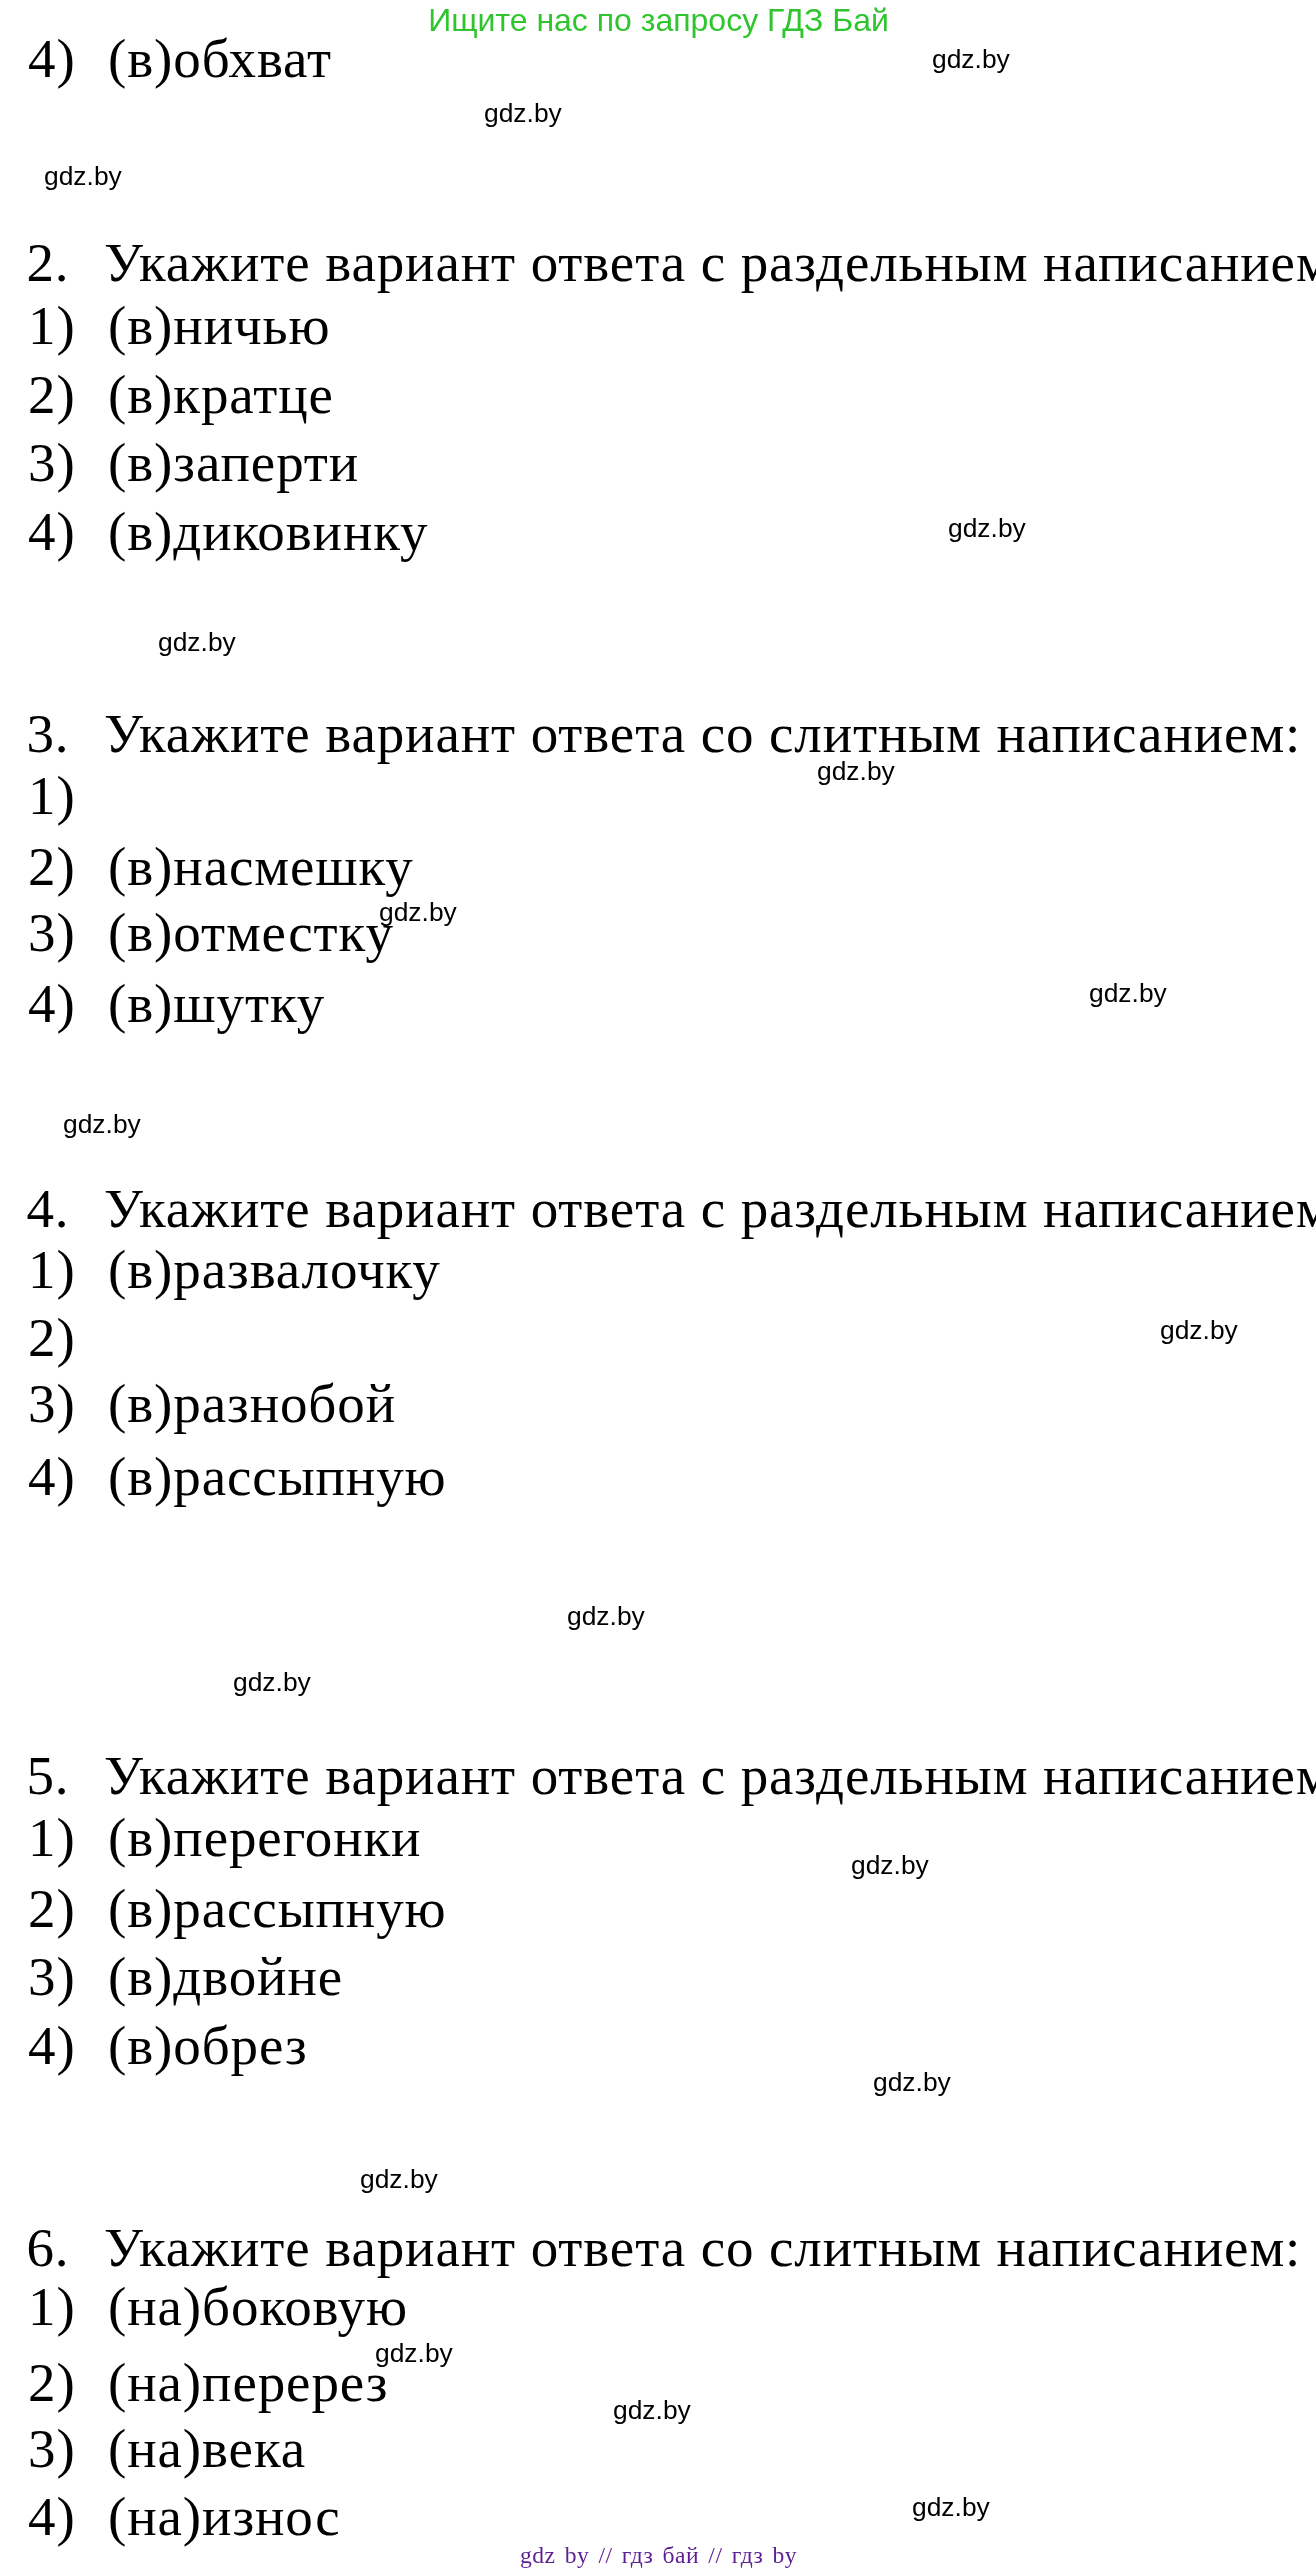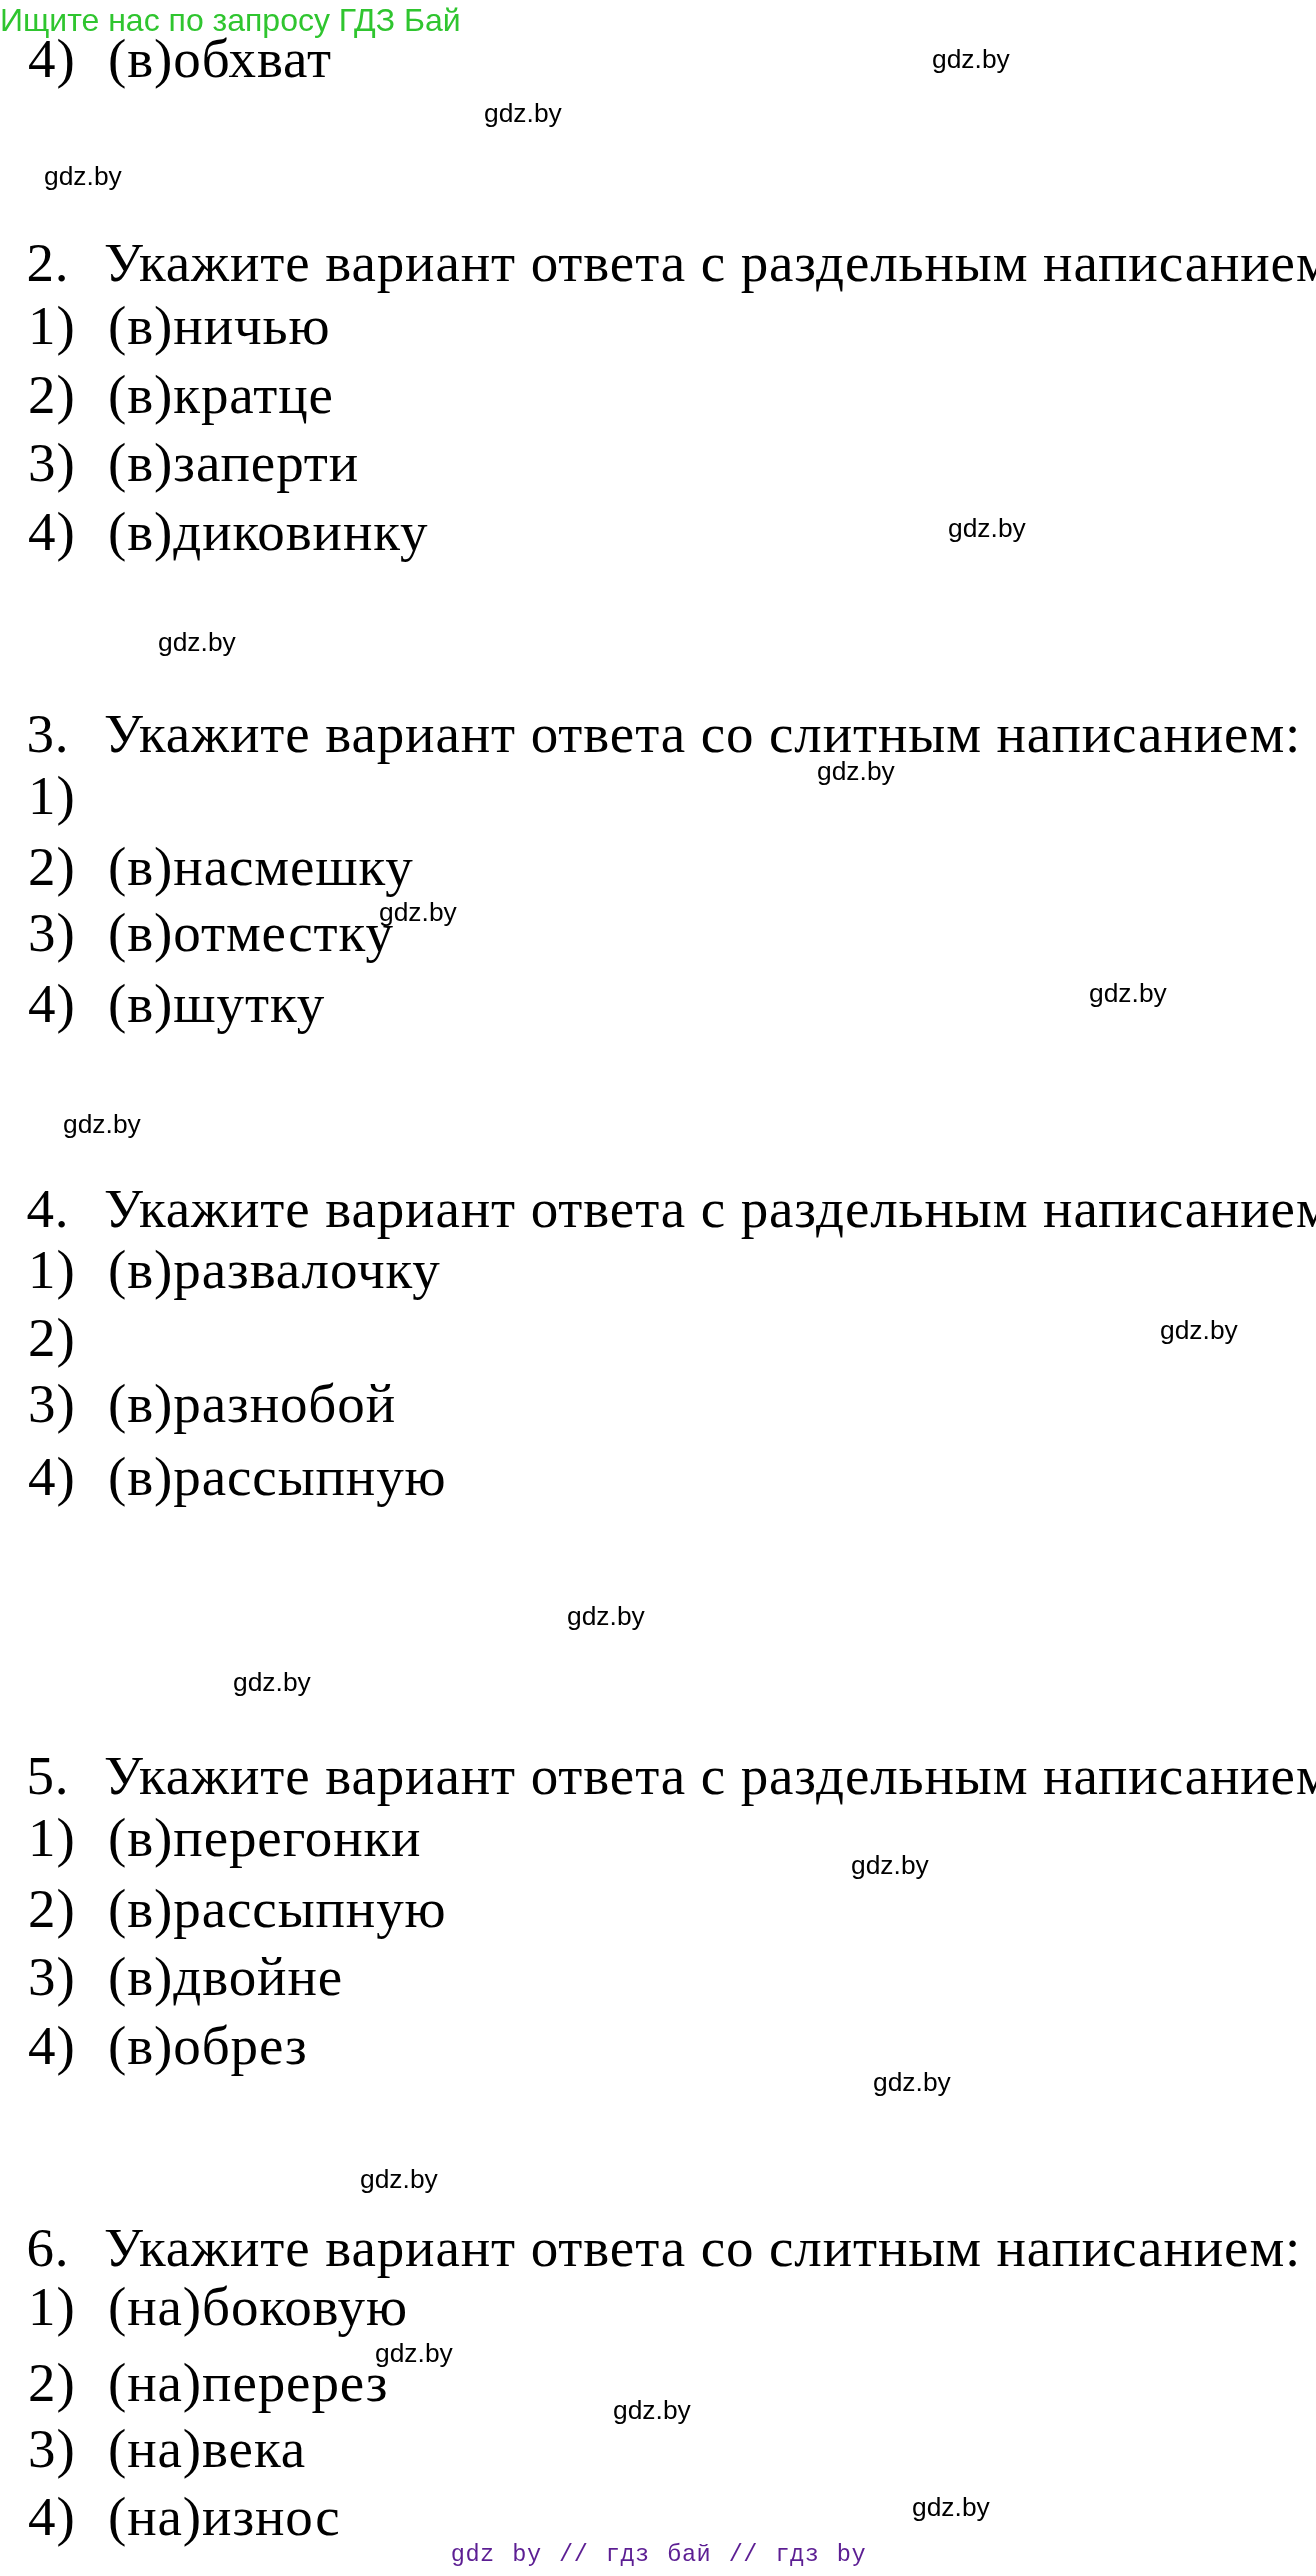--- a/index.html
+++ b/index.html
@@ -8,20 +8,21 @@
     width: 1317px;
     height: 2576px;
     background: #ffffff;
     overflow: hidden;
     font-family: "Liberation Serif", serif;
   }
   .banner {
     position: absolute;
     top: 0.9px; left: 0;
     width: 100%;
+    text-align: center;
     font-family: "Liberation Sans", sans-serif;
     font-size: 32px;
     line-height: 38px;
     color: #2fc52f;
     white-space: nowrap;
   }
   .wm {
     position: absolute;
     font-family: "Liberation Sans", sans-serif;
     font-size: 26.4px;
@@ -42,21 +43,21 @@
   }
   .line .m { position: absolute; left: 28px; }
   .line .t { position: absolute; left: 108px; }
   .line.header .m { left: 26.4px; }
   .line.header .t { left: 104px; }
   .footer {
     position: absolute;
     top: 2541px; left: 0;
     width: 100%;
     text-align: center;
-    font-family: Liberation Mono, monospace;
+    font-family: Liberation Serif, serif;
     font-size: 23.6px;
     line-height: 1.2;
     letter-spacing: 0.5px;
     word-spacing: 2.8px;
     color: #5c1e93;
     white-space: nowrap;
   }
 </style>
 </head>
 <body>

